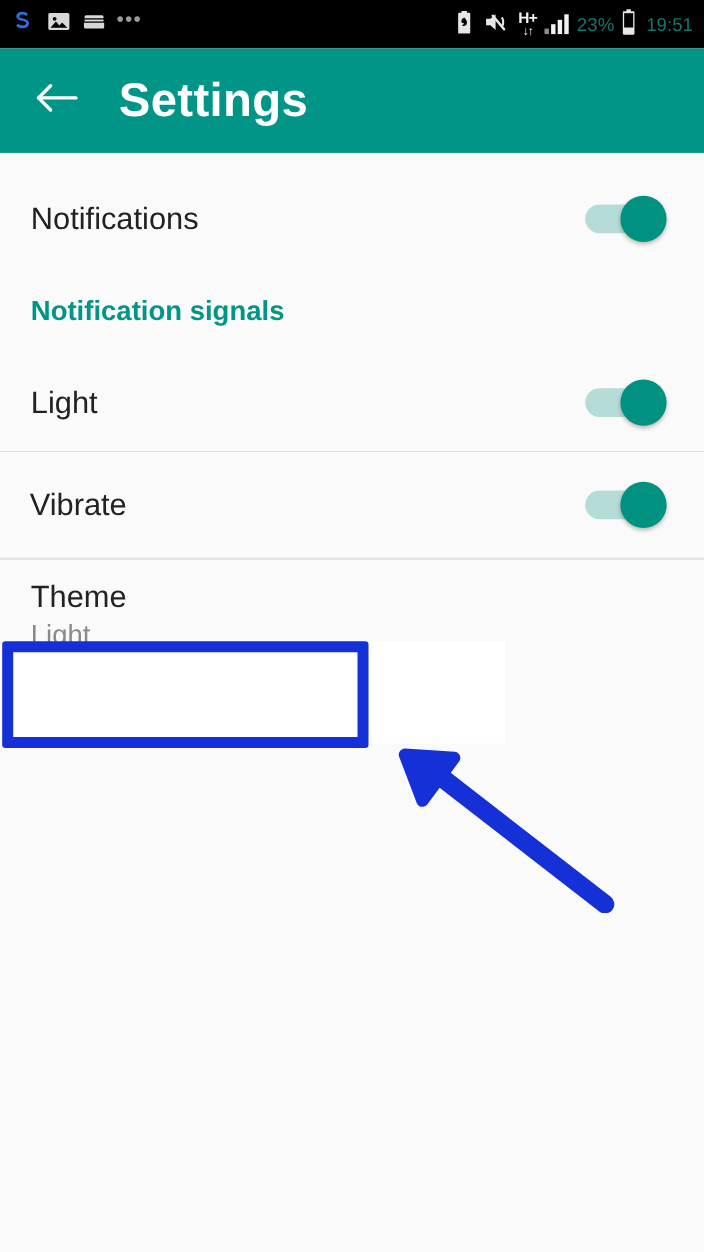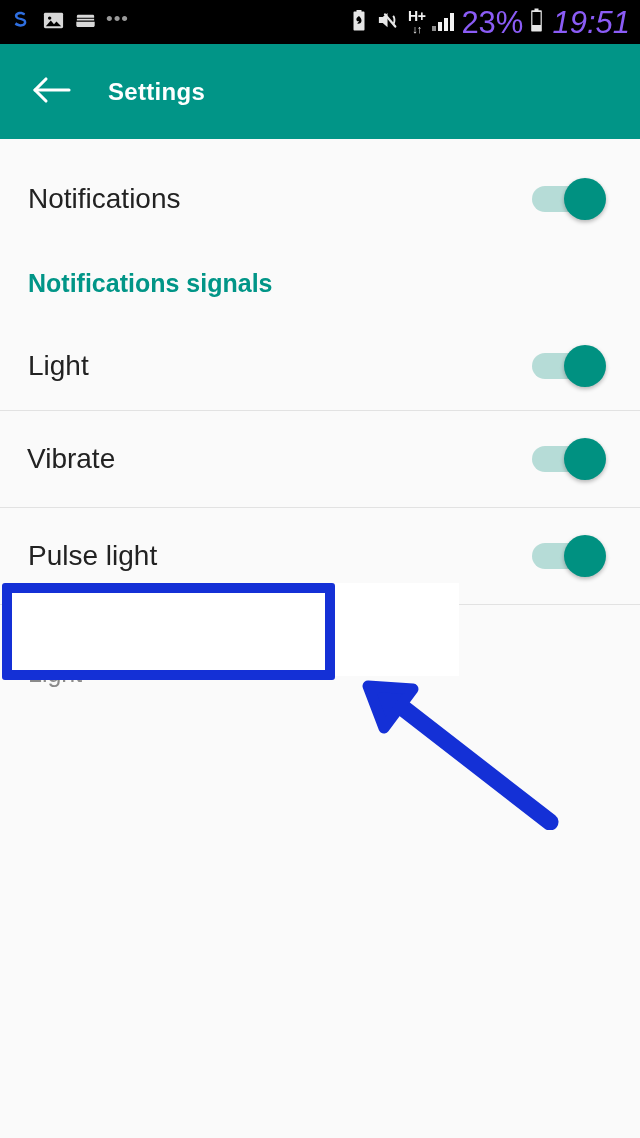--- a/index.html
+++ b/index.html
@@ -42,26 +42,26 @@
 
   .status-dots {
     color: #9a9a9a;
     font-size: 19px;
     line-height: 10px;
     letter-spacing: 1px;
     padding-bottom: 7px;
   }
 
   .status-text {
-    color: #8b5cf6;
-    font-size: 31px;
+    color: #0f766e;
+    font-size: 17px;
     line-height: 23px;
     font-family: "Liberation Sans", sans-serif;
   }
-  #status-clock { margin-left: 1px; font-style: italic; }
+  #status-clock { margin-left: 1px; }
   #battery-percent { margin-right: -1px; }
 
   
   .hplus {
     display: flex;
     flex-direction: column;
     align-items: center;
     justify-content: center;
     line-height: 1;
     color: #f2f2f2;
@@ -103,21 +103,21 @@
     width: 58px;
     height: 58px;
     margin-left: 22px;
     display: flex;
     align-items: center;
     justify-content: center;
     cursor: pointer;
   }
   #app-bar-title {
     color: #ffffff;
-    font-size: 24px;
+    font-size: 43px;
     font-weight: bold;
     margin-left: 28px;
     letter-spacing: 0.3px;
   }
 
   
   #settings-list {
     position: absolute;
     top: 153px; left: 0;
     width: 640px;
@@ -323,21 +323,21 @@
       <div class="row-texts">
         <span class="row-label">Notifications</span>
       </div>
       <span class="switch">
         <span class="track"></span>
         <span class="thumb"></span>
       </span>
     </div>
 
     <div class="section-header" id="section-notification-signals">
-      <span>Notifications signals</span>
+      <span>Notification signals</span>
     </div>
 
     <div class="row" id="row-sound">
       <div class="row-texts">
         <span class="row-label">Light</span>
       </div>
       <span class="switch">
         <span class="track"></span>
         <span class="thumb"></span>
       </span>
@@ -348,29 +348,20 @@
       <div class="row-texts">
         <span class="row-label">Vibrate</span>
       </div>
       <span class="switch">
         <span class="track"></span>
         <span class="thumb"></span>
       </span>
     </div>
     <div class="divider"></div>
 
-    <div class="row" id="row-pulse-light">
-      <div class="row-texts">
-        <span class="row-label">Pulse light</span>
-      </div>
-      <span class="switch">
-        <span class="track"></span>
-        <span class="thumb"></span>
-      </span>
-    </div>
     <div class="divider"></div>
 
     <div class="row" id="row-theme">
       <div class="row-texts">
         <span class="row-label">Theme</span>
         <span class="row-sub">Light</span>
       </div>
     </div>
 
   </div>

